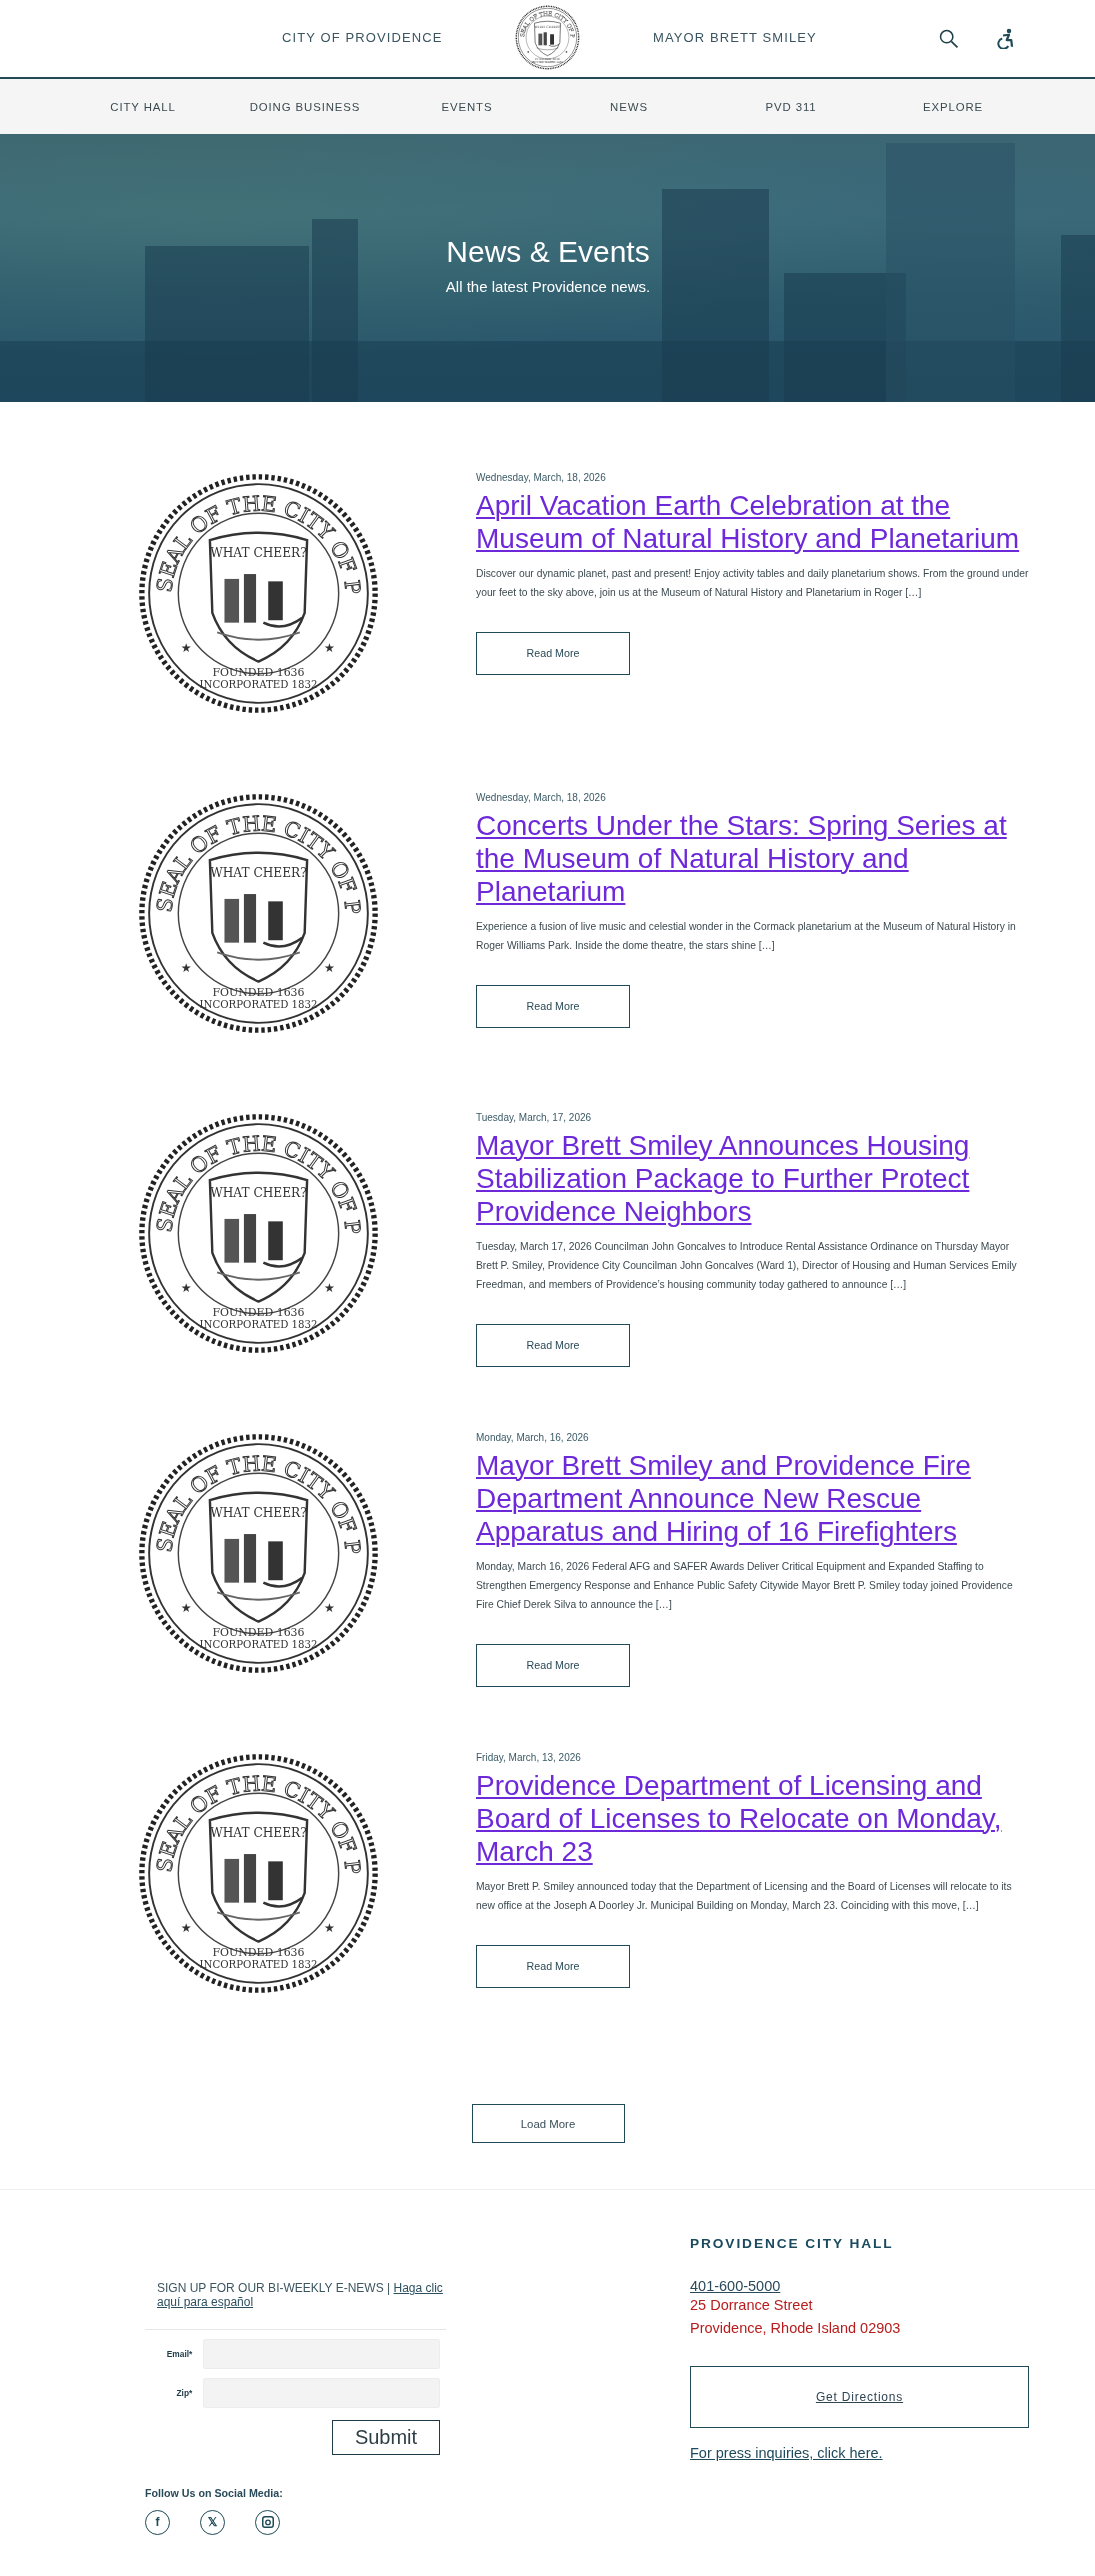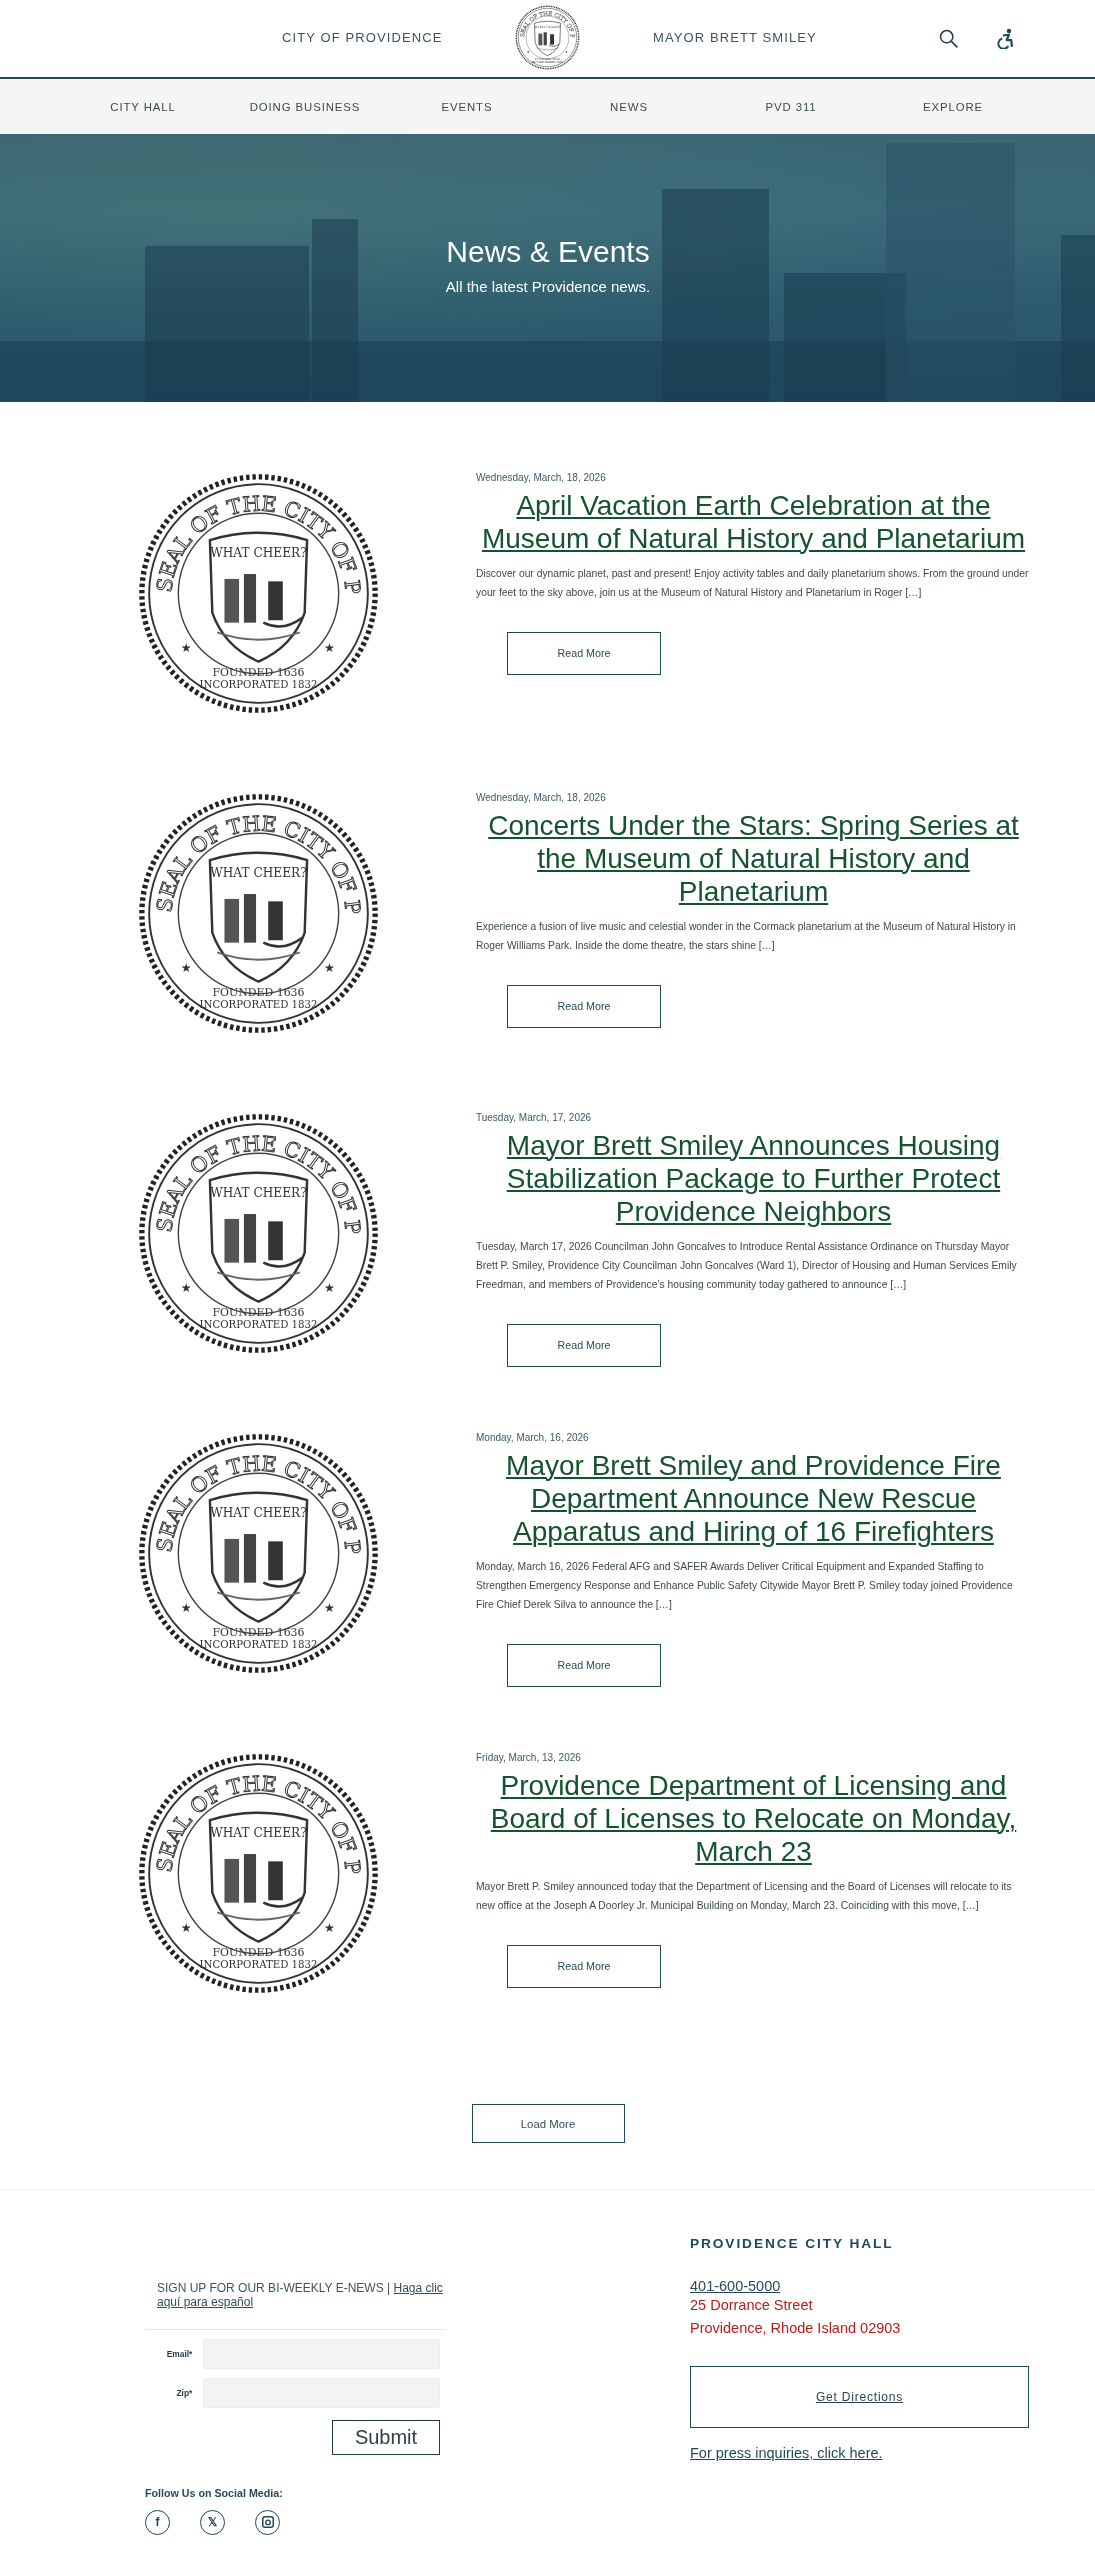--- a/index.html
+++ b/index.html
@@ -38,23 +38,23 @@
   .hero .hero-text { position: absolute; left: 0; right: 0; top: 100px; text-align: center; color: #fff; }
   .hero h1 { font-weight: 400; font-size: 30px; line-height: 1.2; }
   .hero p { font-size: 15px; margin-top: 7.6px; }
 
   
   .news { padding-top: 70px; }
   .news-item { position: relative; height: 320px; }
   .news-item .thumb { position: absolute; left: 137px; top: 0; width: 243px; height: 243px; }
   .news-item .content { position: absolute; left: 476px; top: 0; width: 555px; }
   .news-item .date { font-size: 10px; color: #3b5a66; height: 13.7px; }
-  .news-item .title { display: block; font-size: 28px; line-height: 33px; color: #14532d; text-decoration: underline; text-decoration-thickness: 1.5px; text-underline-offset: 2.3px; margin-top: 3px; text-align: center; }
+  .news-item .title { display: block; font-size: 28px; line-height: 33px; color: #6d28d9; text-decoration: underline; text-decoration-thickness: 1.5px; text-underline-offset: 2.3px; margin-top: 3px; }
   .news-item .excerpt { font-size: 10.3px; line-height: 19px; color: #3c4a50; margin-top: 9px; }
-  .news-item .read-more { display: inline-flex; align-items: center; justify-content: center; width: 154px; height: 43px; border: 1.5px solid #1f4a56; color: #2a4a55; font-size: 10.7px; margin-top: 30px; cursor: pointer; text-decoration: none; background: #fff; margin-left: 31px; }
+  .news-item .read-more { display: inline-flex; align-items: center; justify-content: center; width: 154px; height: 43px; border: 1.5px solid #1f4a56; color: #2a4a55; font-size: 10.7px; margin-top: 30px; cursor: pointer; text-decoration: none; background: #fff; }
 
   .load-more-wrap { text-align: center; padding: 32px 0 46px; }
   .load-more { display: inline-flex; align-items: center; justify-content: center; width: 153px; height: 39px; border: 1.5px solid #1f4a56; color: #3a4e58; font-size: 11.4px; background: #fff; cursor: pointer; }
 
   
   .footer { border-top: 1.5px solid #efefef; position: relative; height: 425px; }
   .signup { position: absolute; left: 145px; top: 91px; width: 301px; }
   .signup .signup-head { font-size: 12px; color: #3c5560; padding-left: 12px; padding-bottom: 20px; border-bottom: 0.8px solid #e6e6e6; }
   .signup .signup-head a { text-decoration: underline; color: #2d5060; }
   .signup .row { display: flex; align-items: center; margin-top: 9px; }

